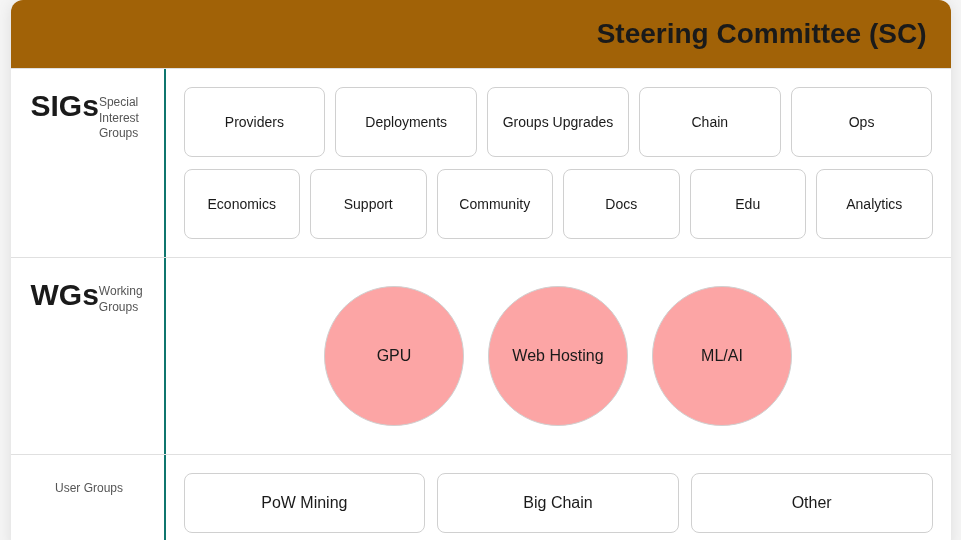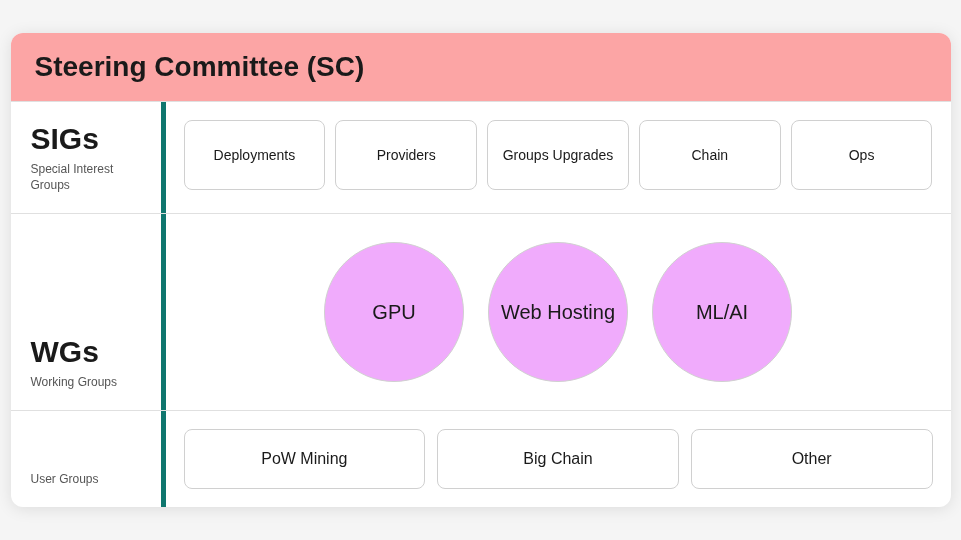--- a/index.html
+++ b/index.html
@@ -12,42 +12,42 @@
       min-height: 100vh;
     }
     .container {
       width: 940px;
       background: #fff;
       border-radius: 12px;
       overflow: hidden;
       box-shadow: 0 2px 16px rgba(0,0,0,0.10);
     }
     .header {
-      background: #fca5a5;
+      background: #a16207;
       padding: 18px 24px;
-      text-align: left;
+      text-align: right;
     }
     .header h1 {
       font-size: 28px;
       font-weight: 700;
       color: #1a1a1a;
     }
     .section {
       display: flex;
       align-items: stretch;
       border-top: 1px solid #e0e0e0;
     }
     .section-label {
       width: 155px;
       min-width: 155px;
       padding: 20px 16px 20px 20px;
       display: flex;
-      flex-direction: column;
-      justify-content: flex-end;
-      border-right: 5px solid #0f766e;
+      flex-direction: row;
+      justify-content: center;
+      border-right: 2px solid #0f766e;
     }
     .section-label .big {
       font-size: 30px;
       font-weight: 700;
       color: #1a1a1a;
     }
     .section-label .small {
       font-size: 12px;
       color: #555;
       margin-top: 6px;
@@ -88,23 +88,23 @@
     }
     .wg-circle {
       width: 140px;
       height: 140px;
       border-radius: 50%;
       border: 1px solid #d0d0d0;
       display: flex;
       align-items: center;
       justify-content: center;
       text-align: center;
-      font-size: 20px;
+      font-size: 16px;
       color: #1a1a1a;
-      background: #f0abfc;
+      background: #fca5a5;
     }
     .ug-row {
       display: flex;
       gap: 12px;
       align-items: center;
     }
     .ug-box {
       flex: 1;
       border: 1px solid #d0d0d0;
       border-radius: 8px;
@@ -128,25 +128,33 @@
     <h1>Steering Committee (SC)</h1>
   </div>
 
   <div class="section">
     <div class="section-label">
       <span class="big">SIGs</span>
       <span class="small">Special Interest Groups</span>
     </div>
     <div class="section-content">
       <div class="sig-row">
+        <div class="sig-box">Providers</div>
         <div class="sig-box">Deployments</div>
-        <div class="sig-box">Providers</div>
         <div class="sig-box">Groups Upgrades</div>
         <div class="sig-box">Chain</div>
         <div class="sig-box">Ops</div>
+      </div>
+      <div class="sig-row">
+        <div class="sig-box">Economics</div>
+        <div class="sig-box">Support</div>
+        <div class="sig-box">Community</div>
+        <div class="sig-box">Docs</div>
+        <div class="sig-box">Edu</div>
+        <div class="sig-box">Analytics</div>
       </div>
     </div>
   </div>
 
   <div class="section">
     <div class="section-label">
       <span class="big">WGs</span>
       <span class="small">Working Groups</span>
     </div>
     <div class="section-content">

